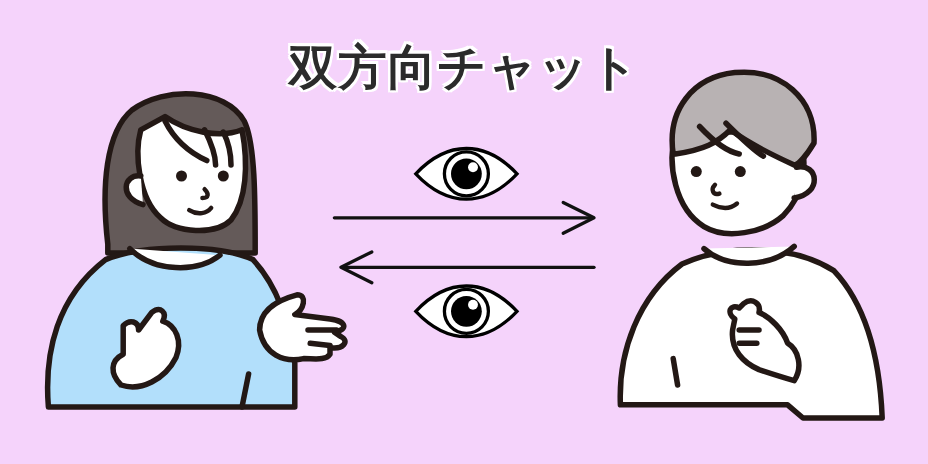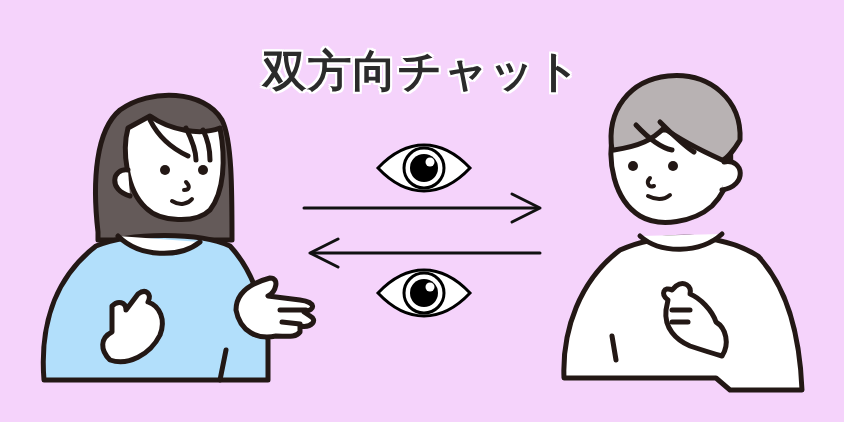--- a/index.html
+++ b/index.html
@@ -1,17 +1,17 @@
 <!DOCTYPE html>
 <html><head>
 <meta charset="utf-8">
 <style>
   html, body { margin: 0; padding: 0; }
   body { width: 844px; height: 422px; overflow: hidden; background: #f5d3fb; position: relative; font-family: "DejaVu Sans", sans-serif; }
-  .canvas { position: absolute; left: 0; top: 10px; width: 844px; height: 360px; background: var(--bg, #f5d3fb); }
+  .canvas { position: absolute; left: 0; top: 0; width: 844px; height: 360px; background: var(--bg, #f5d3fb); }
   .title {
     position: absolute; left: 0; right: 0; top: 32px; text-align: center;
     font-family: "DejaVu Sans", sans-serif; font-weight: bold; font-size: 44px; color: #2b2b2b;
     letter-spacing: 1px;
     text-shadow: 2px 0 #fff, -2px 0 #fff, 0 2px #fff, 0 -2px #fff, 2px 2px #fff, -2px -2px #fff, 2px -2px #fff, -2px 2px #fff;
   }
   svg { position: absolute; overflow: visible; }
 </style>
 </head>
 <body>

